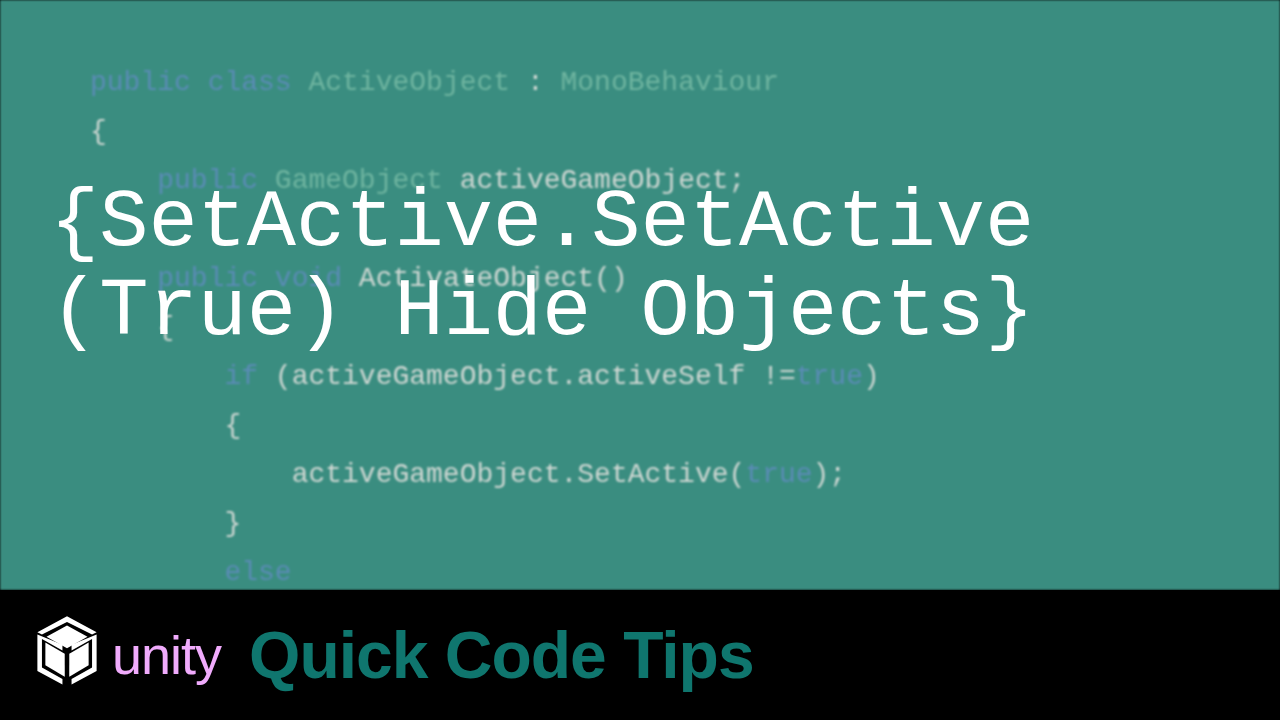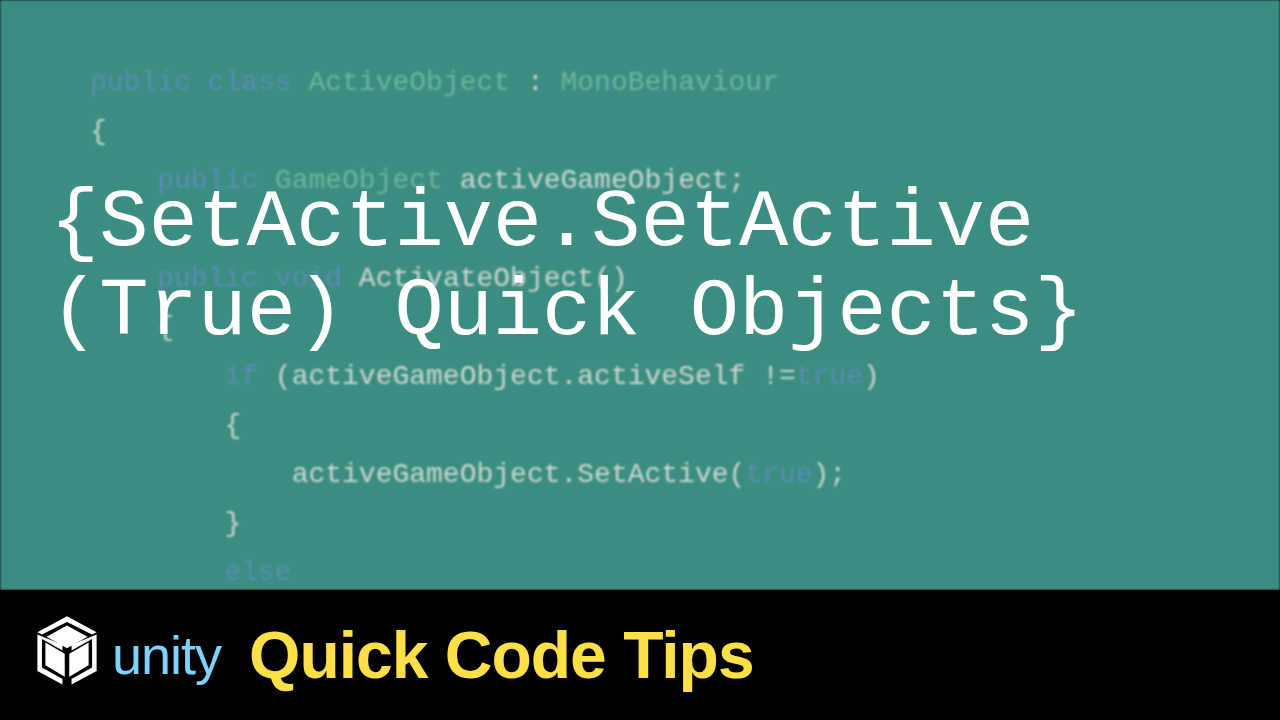--- a/index.html
+++ b/index.html
@@ -59,28 +59,28 @@
     display: flex;
     align-items: center;
     gap: 8px;
     color: #fff;
   }
   .unity-wordmark {
     font-family: Arial, Helvetica, sans-serif;
     font-size: 54px;
     font-weight: 400;
     letter-spacing: -1px;
-    color: #7dd3fc;
+    color: #f0abfc;
   }
   .unity-mark svg { display: block; }
   .footer-title {
     font-family: Arial, Helvetica, sans-serif;
     font-size: 66px;
     font-weight: 700;
-    color: #fde047;
+    color: #0f766e;
     letter-spacing: -1px;
   }
 </style>
 </head>
 <body>
 
 <div class="code-bg">
 <div class="code">
 
 <span class="kw">public</span><span class="kw"> class</span><span class="type"> ActiveObject</span><span class="punct"> :</span><span class="type"> MonoBehaviour</span>
@@ -91,21 +91,21 @@
 <span class="guide">    </span><span class="brace">{</span>
 <span class="guide">        </span><span class="kw">if</span><span class="punct"> (</span><span class="ident">activeGameObject</span><span class="punct">.</span><span class="ident">activeSelf</span><span class="punct"> !=</span><span class="kw">true</span><span class="punct">)</span>
 <span class="guide">        </span><span class="brace">{</span>
 <span class="guide">            </span><span class="ident">activeGameObject</span><span class="punct">.</span><span class="ident">SetActive</span><span class="punct">(</span><span class="kw">true</span><span class="punct">);</span>
 <span class="guide">        </span><span class="brace">}</span>
 <span class="guide">        </span><span class="kw">else</span>
 </div>
 </div>
 
 <div class="overlay-title"><span>{SetActive.SetActive</span>
-<span>(True) Quick Objects}</span></div>
+<span>(True) Hide Objects}</span></div>
 
 <div class="footer-bar">
   <div class="unity-logo">
     <span class="unity-mark">
       <svg width="74" height="82" viewBox="0 0 64 72">
         <g fill="#ffffff">
           <polygon points="32,2 58,16 54,18 32,7 10,18 6,16"></polygon>
           <polygon points="6,18 6,50 28,62 28,57 10,47 10,22 28,32 28,27"></polygon>
           <polygon points="58,18 58,50 36,62 36,57 54,47 54,22 36,32 36,27"></polygon>
           <polygon points="32,10 50,20 32,30 14,20"></polygon>

